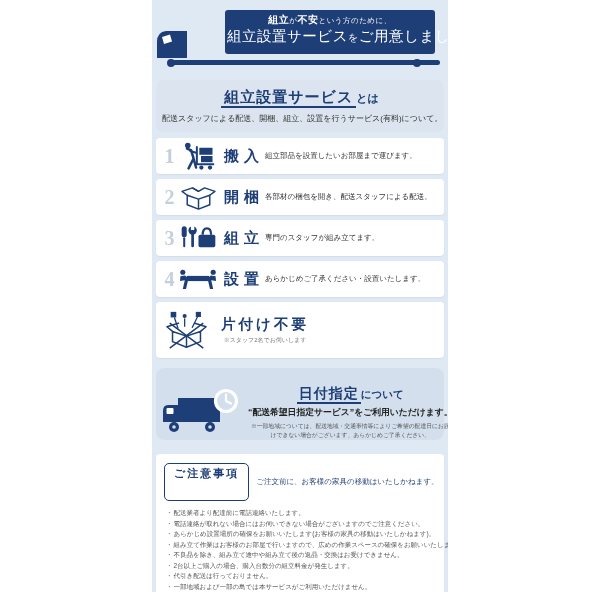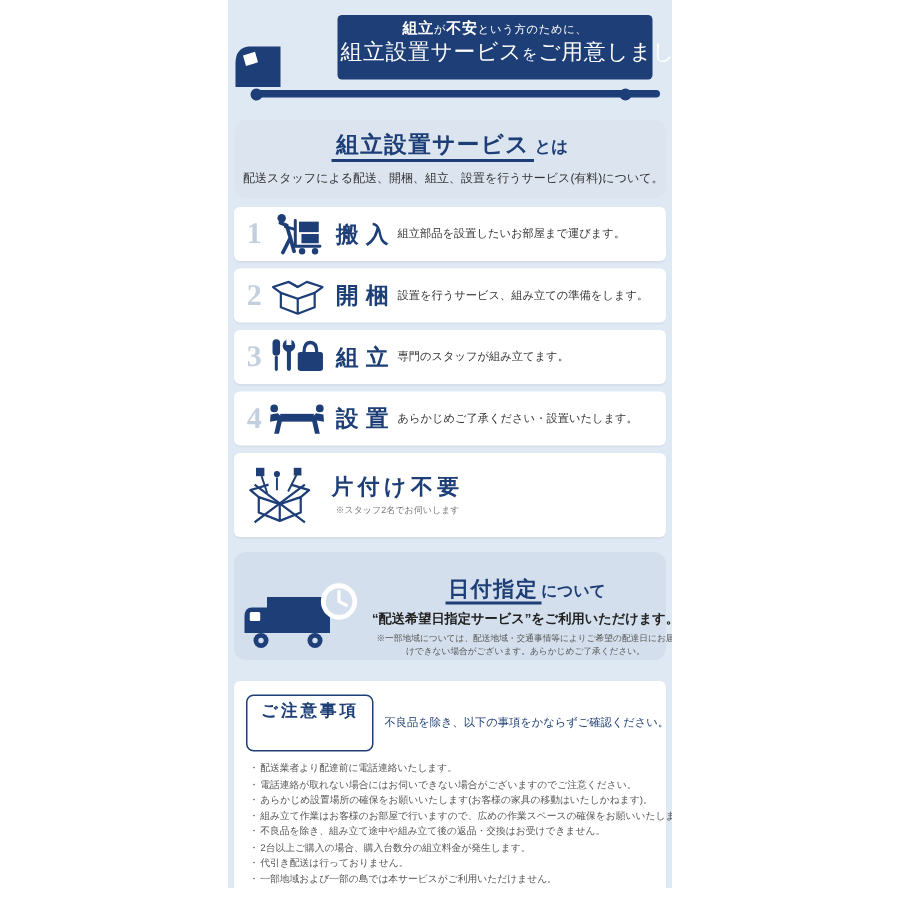--- a/index.html
+++ b/index.html
@@ -137,21 +137,21 @@
     <div class="step-num">2</div>
     <div class="step-icon">
       <svg viewBox="0 0 42 30" width="37" height="26">
         <path class="line" d="M8,13 L21,17.5 L34,13 L34,24 L21,29 L8,24 Z" stroke-width="1.7" stroke-linejoin="round"></path>
         <path class="line" d="M21,17.5 L21,29" stroke-width="1.7"></path>
         <path class="line" d="M8,13 L2,8.5 L14,4.5 L21,8.5 L28,4.5 L40,8.5 L34,13" stroke-width="1.7" stroke-linejoin="round"></path>
         <path class="line" d="M14,4.5 L21,8.5" stroke-width="1.7"></path>
       </svg>
     </div>
     <div class="step-title">開梱</div>
-    <div class="step-desc">設置を行うサービス、組み立ての準備をします。</div>
+    <div class="step-desc">各部材の梱包を開き、配送スタッフによる配送。</div>
   </div>
 
   <div class="card step">
     <div class="step-num">3</div>
     <div class="step-icon">
       <svg viewBox="0 0 44 30" width="37" height="26">
         <rect class="ink" x="2" y="1" width="6" height="13" rx="3"></rect>
         <rect class="ink" x="3.8" y="14" width="2.4" height="12" rx="1.2"></rect>
         <circle class="ink" cx="15" cy="6" r="5"></circle>
         <rect x="13" y="0" width="4" height="5.5" fill="#ffffff"></rect>
@@ -220,21 +220,21 @@
         <span class="main">日付指定</span><span class="suffix">について</span>
       </div>
       <div class="date-lead">“配送希望日指定サービス”をご利用いただけます。</div>
       <div class="date-note">※一部地域については、配送地域・交通事情等によりご希望の配達日にお届けできない場合がございます。あらかじめご了承ください。</div>
     </div>
   </div>
 
   <div class="card notice">
     <div class="notice-head">
       <span class="notice-label">ご注意事項</span>
-      <span class="notice-lead">不良品を除き、以下の事項をかならずご確認ください。</span>
+      <span class="notice-lead">ご注文前に、お客様の家具の移動はいたしかねます。</span>
     </div>
     <ul class="notice-list">
       <li>配送業者より配達前に電話連絡いたします。</li>
       <li>電話連絡が取れない場合にはお伺いできない場合がございますのでご注意ください。</li>
       <li>あらかじめ設置場所の確保をお願いいたします(お客様の家具の移動はいたしかねます)。</li>
       <li>組み立て作業はお客様のお部屋で行いますので、広めの作業スペースの確保をお願いいたします。</li>
       <li>不良品を除き、組み立て途中や組み立て後の返品・交換はお受けできません。</li>
       <li>2台以上ご購入の場合、購入台数分の組立料金が発生します。</li>
       <li>代引き配送は行っておりません。</li>
       <li>一部地域および一部の島では本サービスがご利用いただけません。</li>

